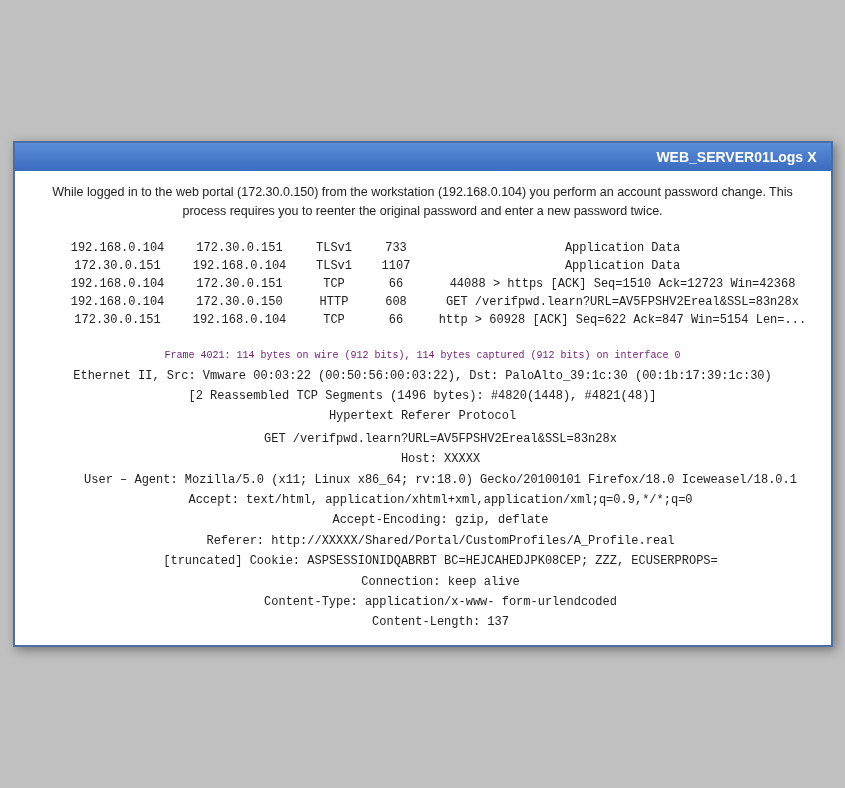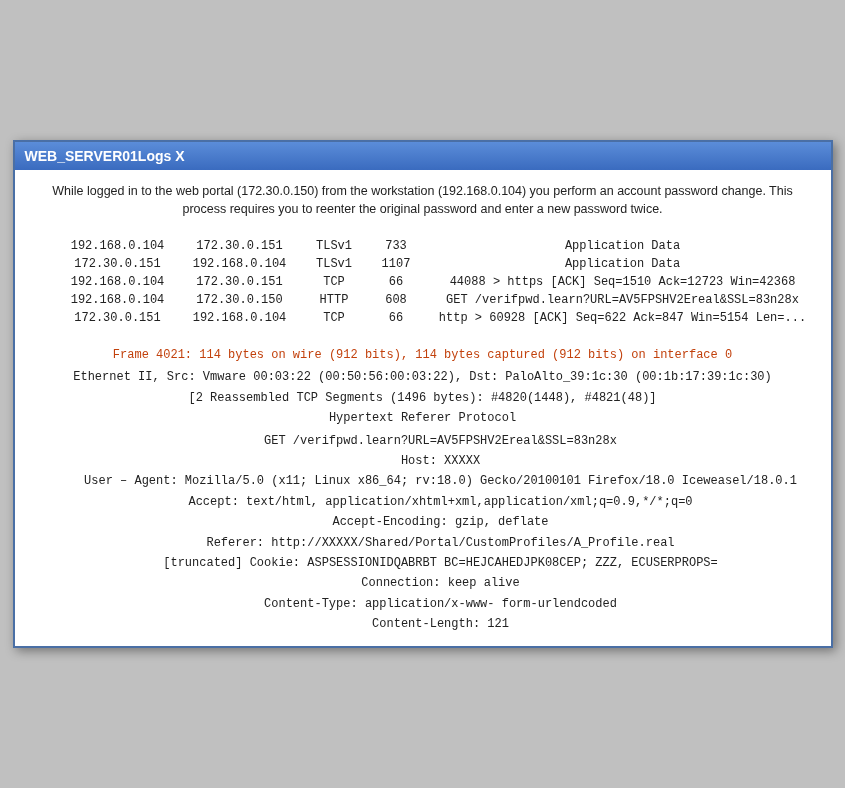--- a/index.html
+++ b/index.html
@@ -22,21 +22,21 @@
       background: #ffffff;
       border: 2px solid #4a6fa5;
       box-shadow: 3px 3px 10px rgba(0,0,0,0.4);
     }
 
     .title-bar {
       background: linear-gradient(to bottom, #5b8dd9, #3a6bbf);
       color: white;
       padding: 6px 10px;
       display: flex;
-      justify-content: flex-start;
+      justify-content: flex-end;
       align-items: center;
       font-size: 14px;
       font-weight: bold;
     }
 
     .title-bar-title {
       color: white;
     }
 
     .close-btn {
@@ -103,22 +103,22 @@
     }
 
     .frame-section {
       font-size: 12px;
       font-family: 'Courier New', Courier, monospace;
       color: #222;
       line-height: 1.7;
     }
 
     .frame-link {
-      color: #c2410c;
-      font-size: 12px;
+      color: #701a75;
+      font-size: 10px;
       font-family: 'Courier New', Courier, monospace;
       text-decoration: none;
       display: block;
       margin-bottom: 2px;
     }
 
     .http-section {
       margin-top: 2px;
     }
 
@@ -190,18 +190,18 @@
         <div class="http-section http-indent">
           <div>GET /verifpwd.learn?URL=AV5FPSHV2Ereal&amp;SSL=83n28x</div>
           <div>Host:  XXXXX</div>
           <div>User – Agent:  Mozilla/5.0 (x11;  Linux x86_64;  rv:18.0)  Gecko/20100101  Firefox/18.0  Iceweasel/18.0.1</div>
           <div>Accept:  text/html, application/xhtml+xml,application/xml;q=0.9,*/*;q=0</div>
           <div>Accept-Encoding:  gzip,  deflate</div>
           <div>Referer:  http://XXXXX/Shared/Portal/CustomProfiles/A_Profile.real</div>
           <div>[truncated]  Cookie:  ASPSESSIONIDQABRBT BC=HEJCAHEDJPK08CEP;  ZZZ,  ECUSERPROPS=</div>
           <div>Connection:  keep alive</div>
           <div>Content-Type:  application/x-www- form-urlendcoded</div>
-          <div>Content-Length:  121</div>
+          <div>Content-Length:  137</div>
         </div>
       </div>
 
   </div>
 </div>
 
 </body></html>

